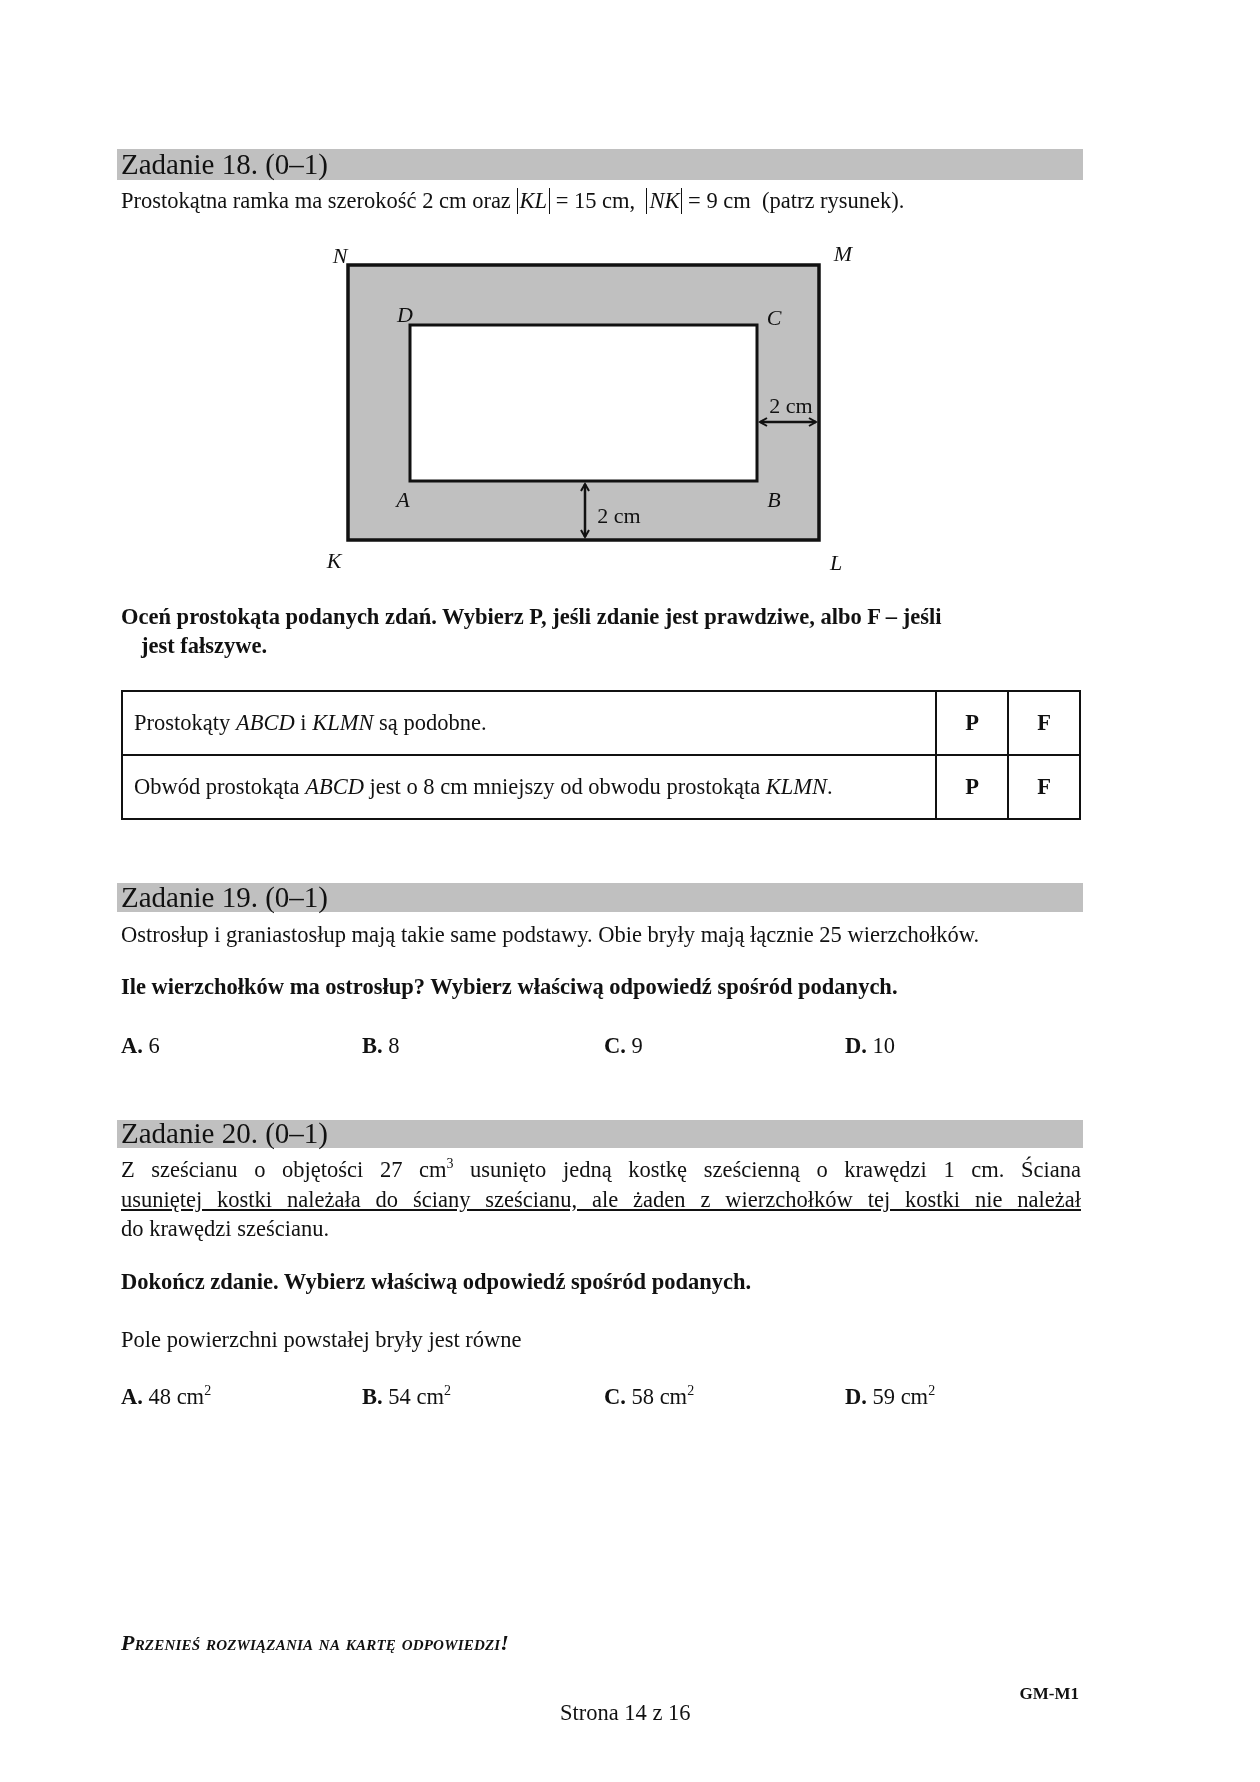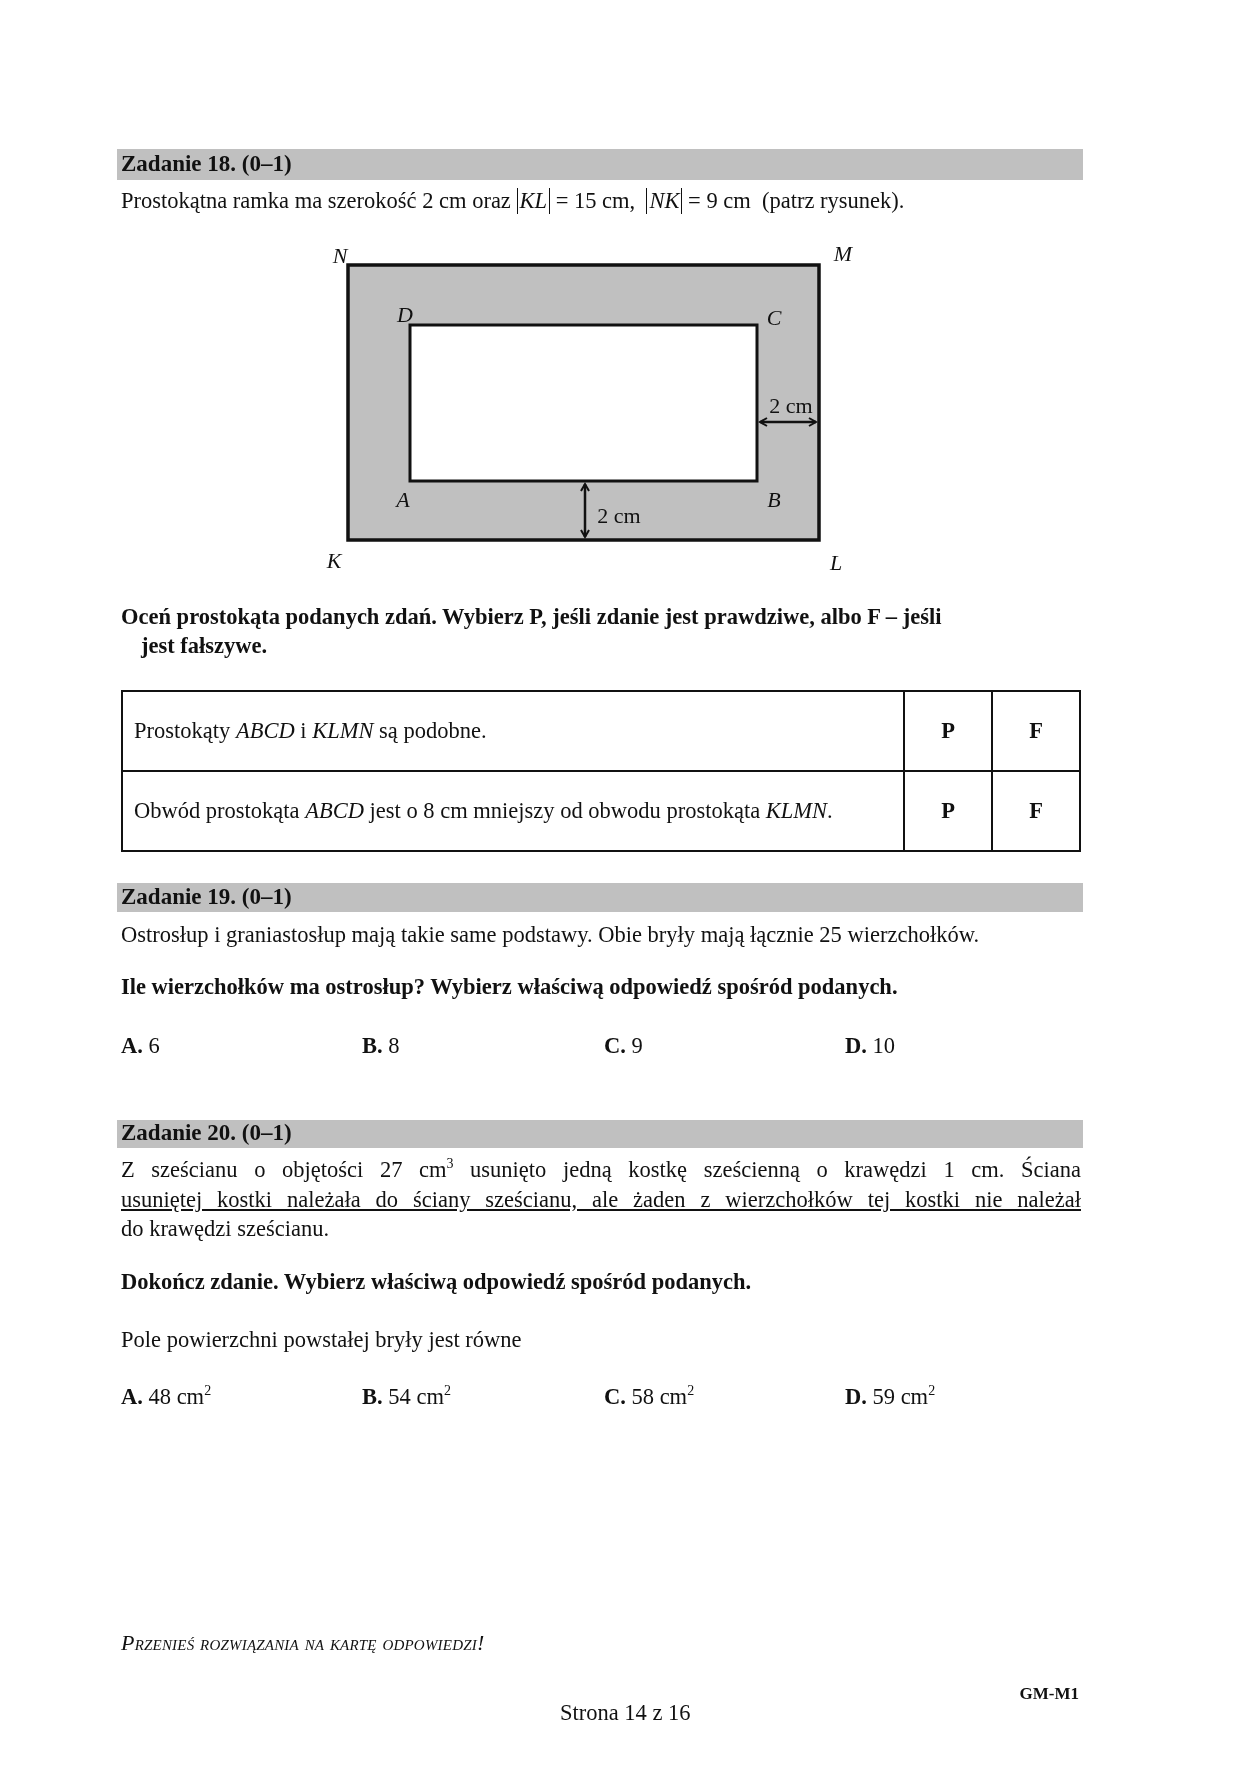--- a/index.html
+++ b/index.html
@@ -1,33 +1,33 @@
 <!DOCTYPE html>
 <html><head>
 <meta charset="utf-8">
 <style>
   html, body { margin:0; padding:0; background:#ffffff; }
   body { width:1260px; height:1782px; position:relative; overflow:hidden;
          font-family:"Liberation Serif", "DejaVu Serif", serif; color:#111; }
   .abs { position:absolute; white-space:nowrap; }
   .bar { position:absolute; left:117px; width:966px; background:#c0c0c0; }
-  .bar-title { position:absolute; left:4px; top:50%; transform:translateY(-52%); font-weight:bold; font-size:23px; }
+  .bar-title { position:absolute; left:4px; top:50%; transform:translateY(-52%); font-weight:normal; font-size:29px; }
   .txt { font-size:22.5px; line-height:29px; }
   .bold { font-weight:bold; }
   .it { font-style:italic; }
   .lbl { position:absolute; font-style:italic; font-size:22px; transform:translate(-50%,-50%); }
   .mlbl { position:absolute; font-size:22px; transform:translate(-50%,-50%); white-space:nowrap; }
   .just { text-align:justify; text-align-last:justify; width:966px; }
   table.pf { position:absolute; left:121px; top:690px; width:960px; border-collapse:collapse; }
-  table.pf td { border:2.5px solid #111; height:62px; font-size:22.5px; padding:8px; }
+  table.pf td { border:2.5px solid #111; height:62px; font-size:22.5px; padding:0; }
   table.pf td.stmt { padding-left:11px; }
   table.pf td.opt { width:70px; text-align:center; font-weight:bold; }
   .ans { position:absolute; font-size:22.5px; transform:translateY(-50%); white-space:nowrap; }
   .ans b { font-weight:bold; }
-  .footer-note { font-style:italic; font-weight:normal; font-size:22px; font-variant:small-caps; letter-spacing:0.2px; }
+  .footer-note { font-style:italic; font-weight:bold; font-size:22px; font-variant:small-caps; letter-spacing:0.2px; }
   sup { font-size:14px; vertical-align:9px; line-height:0; }
 </style>
 </head>
 <body>
 
 <div class="bar" style="top:149px;height:31px;">
   <span class="bar-title">Zadanie 18. (0–1)</span>
 </div>
 
 <div class="abs txt" style="left:121px;top:186px;">

